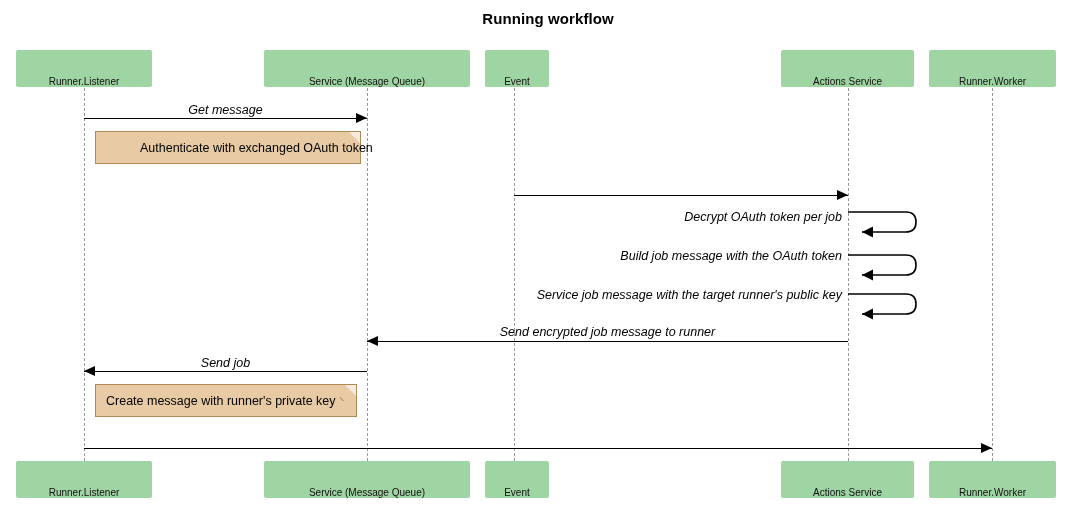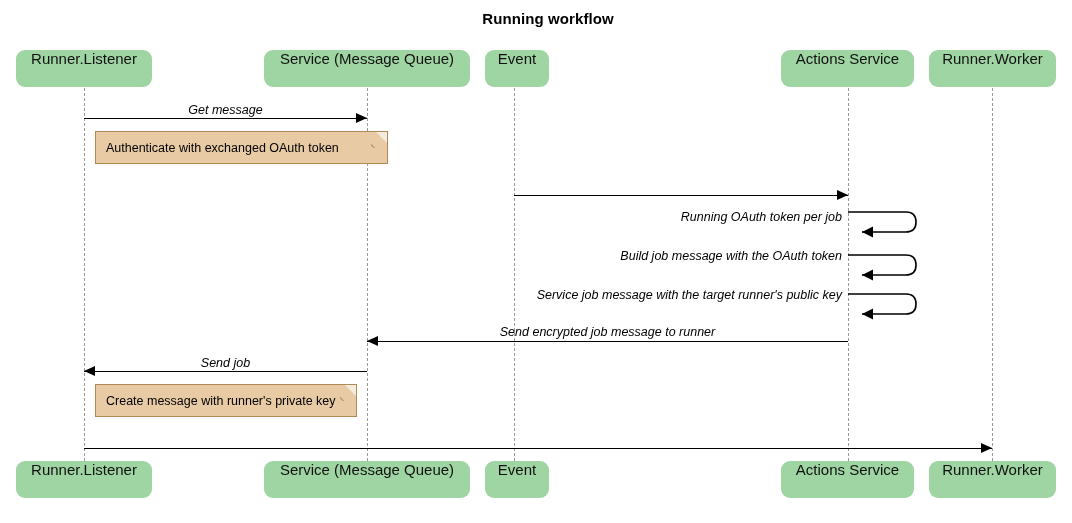--- a/index.html
+++ b/index.html
@@ -31,25 +31,25 @@
     letter-spacing: 0.1px;
   }
   .lifeline {
     position: absolute;
     width: 0;
     border-left: 1px dashed #9a9a9a;
   }
   .participant {
     position: absolute;
     background: #9fd4a3;
-    border-radius: 9px;
+    border-radius: 2px;
     display: flex;
-    align-items: flex-start;
+    align-items: flex-end;
     justify-content: center;
-    font-size: 15px;
+    font-size: 10px;
     color: #111;
     box-sizing: border-box;
     white-space: nowrap;
   }
   .msg-line {
     position: absolute;
     height: 0;
     border-top: 1.6px solid #000;
   }
   .arrowhead {
@@ -172,36 +172,36 @@
     <span>Actions Service</span>
   </div>
   <div class="participant" style="left:929px; top:461px; width:127px; height:37px;">
     <span>Runner.Worker</span>
   </div>
 
   <div class="msg-line" style="left:84px; top:118px; width:283px;"></div>
   <div class="arrowhead right" style="left:356px; top:112.5px;"></div>
   <div class="msg-label center" style="left:84px; top:103px; width:283px;">Get message</div>
 
-  <div class="note" style="left:95px; top:131px; width:293px; height:33px;">
+  <div class="note" style="left:95px; top:131px; width:266px; height:33px;padding-left:34px;">
     <span class="note-text">Authenticate with exchanged OAuth token</span>
     <span class="fold"></span>
     <span class="fold-edge"></span>
   </div>
 
   <div class="msg-line" style="left:514px; top:195px; width:334px;"></div>
   <div class="arrowhead right" style="left:837px; top:189.5px;"></div>
 
   <div class="selfloop" style="left:848px; top:206px;">
     <svg width="76" height="36" viewBox="0 0 76 36">
       <path d="M0 6 H58 Q68 6 68 16 Q68 26 58 26 H14" fill="none" stroke="#000" stroke-width="1.6"></path>
       <polygon points="14,26 25,20.5 25,31.5" fill="#000"></polygon>
     </svg>
   </div>
-  <div class="msg-label rightal" style="left:520px; top:210px; width:322px;">Running OAuth token per job</div>
+  <div class="msg-label rightal" style="left:520px; top:210px; width:322px;">Decrypt OAuth token per job</div>
 
   <div class="selfloop" style="left:848px; top:249px;">
     <svg width="76" height="36" viewBox="0 0 76 36">
       <path d="M0 6 H58 Q68 6 68 16 Q68 26 58 26 H14" fill="none" stroke="#000" stroke-width="1.6"></path>
       <polygon points="14,26 25,20.5 25,31.5" fill="#000"></polygon>
     </svg>
   </div>
   <div class="msg-label rightal" style="left:520px; top:249px; width:322px;">Build job message with the OAuth token</div>
 
   <div class="selfloop" style="left:848px; top:288px;">

